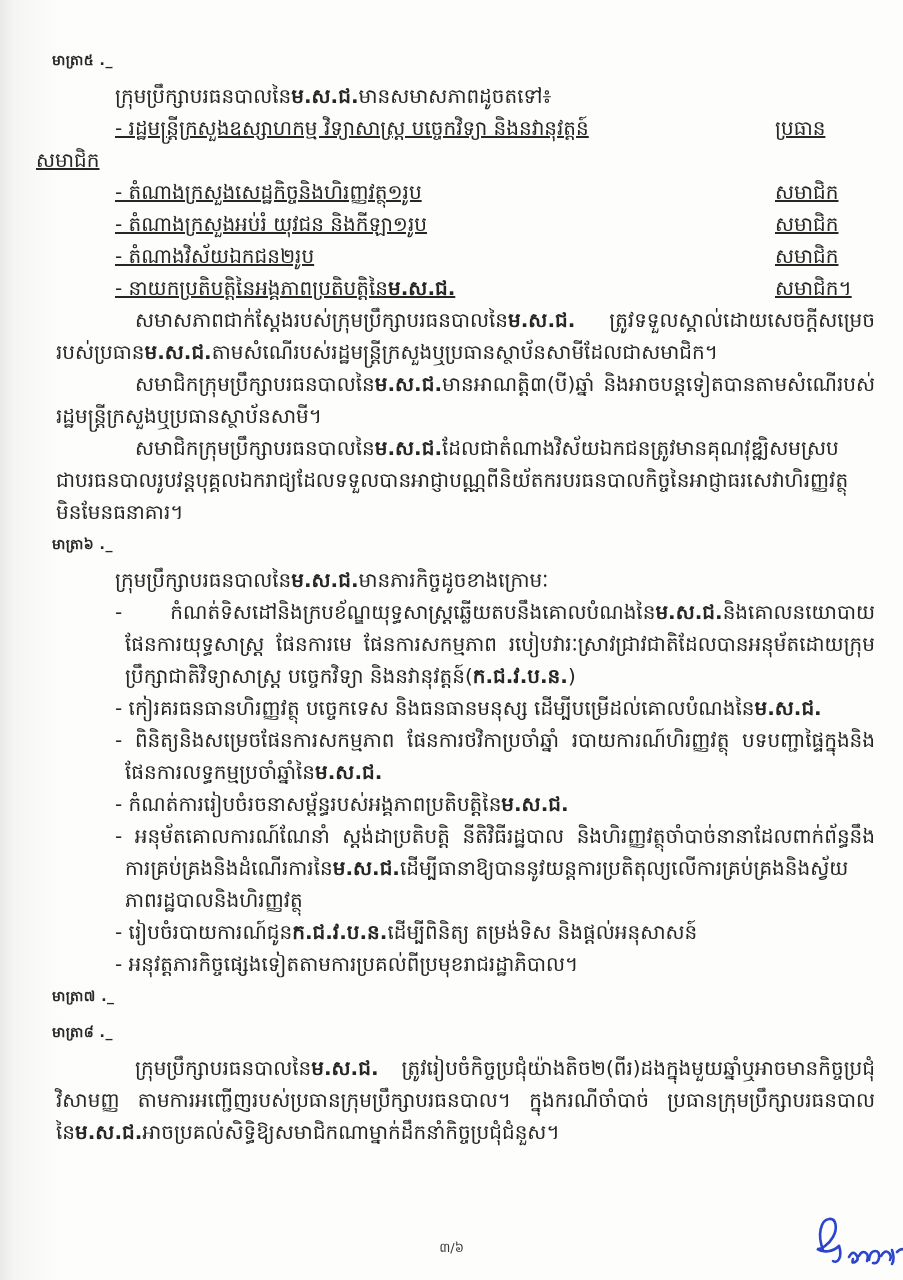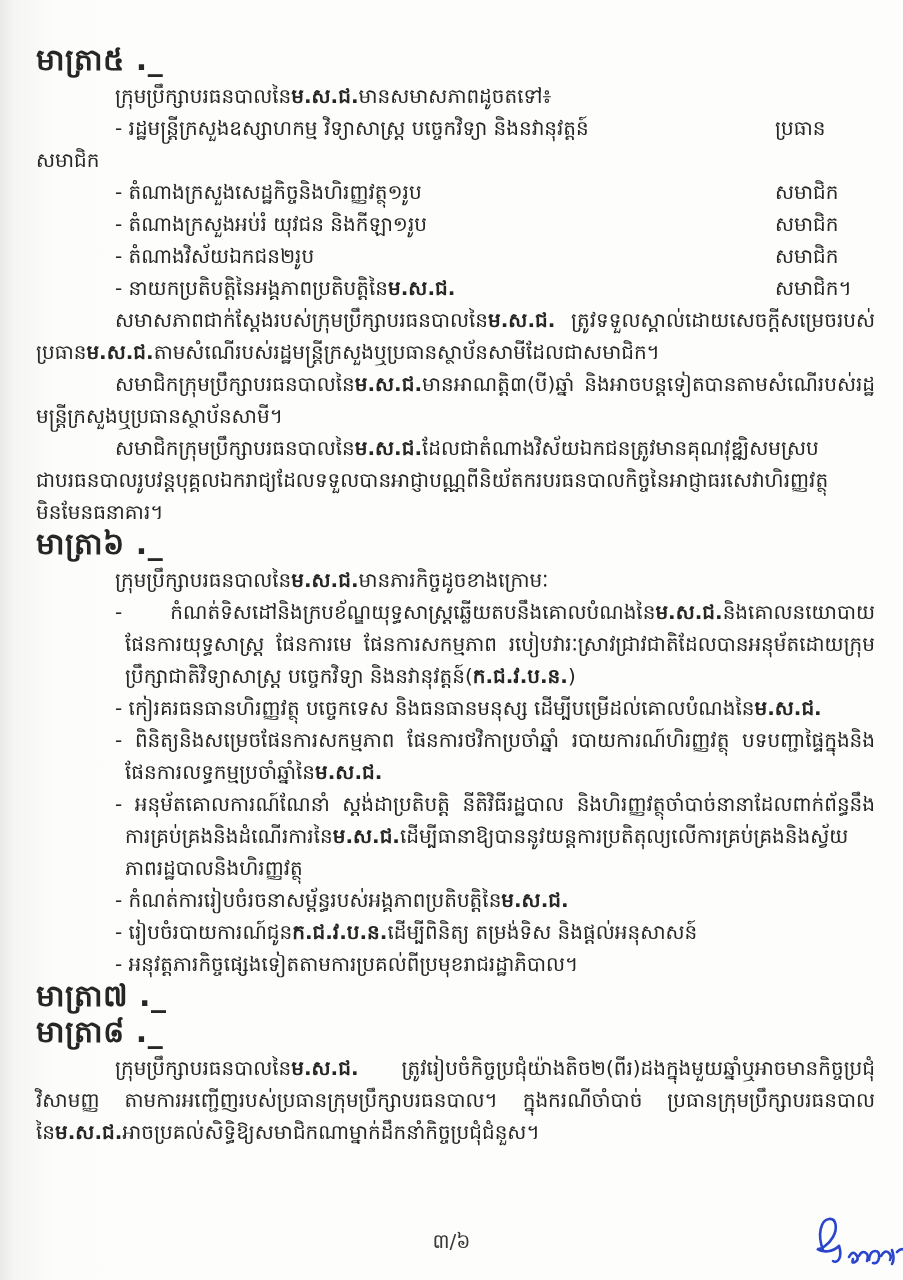--- a/index.html
+++ b/index.html
@@ -23,40 +23,40 @@
     left: 36px;
     right: 28px;
     top: 44px;
     font-size: 20px;
     line-height: 32px;
     text-align: justify;
     overflow-wrap: break-word;
     word-break: break-word;
   }
   .art-heading {
-    font-size: 30px;
+    font-size: 14px;
     font-weight: 700;
-    margin: 12px 0 4px 0;
+    margin: 12px 0 4px 16px;
     text-align: left;
     letter-spacing: 0.5px;
   }
   .art-heading:first-child { margin-top: 0; }
   .intro { text-indent: 79px; }
-  .para  { text-indent: 79px; }
-  .member-row { display: flex; align-items: flex-start; }
+  .para  { text-indent: 79px; margin-left: 20px; }
+  .member-row { display: flex; align-items: flex-start; text-decoration: underline; }
   .member-text { flex: 1 1 auto; margin-left: 79px; text-align: left; }
   .member-role { flex: 0 0 100px; text-align: left; }
   .bullet { margin-left: 89px; text-indent: -10px; }
   b { font-weight: 700; }
   .footer-pagenum {
     position: absolute;
     left: 0; right: 0;
     bottom: 22px;
     text-align: center;
-    font-size: 20px;
+    font-size: 13px;
     color: #3a3a3a;
   }
   .signature {
     position: absolute;
     right: -10px;
     bottom: 2px;
     width: 120px;
     height: 72px;
   }
 </style>
@@ -98,22 +98,22 @@
       <p class="para">សមាជិកក្រុមប្រឹក្សាបរធនបាលនៃ<b>ម.ស.ជ.</b>មានអាណត្តិ៣(បី)ឆ្នាំ និងអាចបន្តទៀតបានតាមសំណើរបស់រដ្ឋមន្ត្រីក្រសួងឬប្រធានស្ថាប័នសាមី។</p>
       <p class="para">សមាជិកក្រុមប្រឹក្សាបរធនបាលនៃ<b>ម.ស.ជ.</b>ដែលជាតំណាងវិស័យឯកជនត្រូវមានគុណវុឌ្ឍិសមស្របជាបរធនបាលរូបវន្តបុគ្គលឯករាជ្យដែលទទួលបានអាជ្ញាបណ្ណពីនិយ័តករបរធនបាលកិច្ចនៃអាជ្ញាធរសេវាហិរញ្ញវត្ថុមិនមែនធនាគារ។</p>
     </section>
 
     <section>
       <h2 class="art-heading">មាត្រា៦ ._</h2>
       <p class="intro">ក្រុមប្រឹក្សាបរធនបាលនៃ<b>ម.ស.ជ.</b>មានភារកិច្ចដូចខាងក្រោមៈ</p>
       <p class="bullet">- កំណត់ទិសដៅនិងក្របខ័ណ្ឌយុទ្ធសាស្ត្រឆ្លើយតបនឹងគោលបំណងនៃ<b>ម.ស.ជ.</b>និងគោលនយោបាយ ផែនការយុទ្ធសាស្ត្រ ផែនការមេ ផែនការសកម្មភាព របៀបវារៈស្រាវជ្រាវជាតិដែលបានអនុម័តដោយក្រុមប្រឹក្សាជាតិវិទ្យាសាស្ត្រ បច្ចេកវិទ្យា និងនវានុវត្តន៍(<b>ក.ជ.វ.ប.ន.</b>)</p>
       <p class="bullet">- កៀរគរធនធានហិរញ្ញវត្ថុ បច្ចេកទេស និងធនធានមនុស្ស ដើម្បីបម្រើដល់គោលបំណងនៃ<b>ម.ស.ជ.</b></p>
       <p class="bullet">- ពិនិត្យនិងសម្រេចផែនការសកម្មភាព ផែនការថវិកាប្រចាំឆ្នាំ របាយការណ៍ហិរញ្ញវត្ថុ បទបញ្ជាផ្ទៃក្នុងនិងផែនការលទ្ធកម្មប្រចាំឆ្នាំនៃ<b>ម.ស.ជ.</b></p>
+      <p class="bullet">- កំណត់ការរៀបចំរចនាសម្ព័ន្ធរបស់អង្គភាពប្រតិបត្តិនៃ<b>ម.ស.ជ.</b></p>
       <p class="bullet">- អនុម័តគោលការណ៍ណែនាំ ស្តង់ដាប្រតិបត្តិ នីតិវិធីរដ្ឋបាល និងហិរញ្ញវត្ថុចាំបាច់នានាដែលពាក់ព័ន្ធនឹងការគ្រប់គ្រងនិងដំណើរការនៃ<b>ម.ស.ជ.</b>ដើម្បីធានាឱ្យបាននូវយន្តការប្រតិតុល្យលើការគ្រប់គ្រងនិងស្វ័យភាពរដ្ឋបាលនិងហិរញ្ញវត្ថុ</p>
-      <p class="bullet">- កំណត់ការរៀបចំរចនាសម្ព័ន្ធរបស់អង្គភាពប្រតិបត្តិនៃ<b>ម.ស.ជ.</b></p>
       <p class="bullet">- រៀបចំរបាយការណ៍ជូន<b>ក.ជ.វ.ប.ន.</b>ដើម្បីពិនិត្យ តម្រង់ទិស និងផ្តល់អនុសាសន៍</p>
       <p class="bullet">- អនុវត្តភារកិច្ចផ្សេងទៀតតាមការប្រគល់ពីប្រមុខរាជរដ្ឋាភិបាល។</p>
     </section>
 
     <section>
       <h2 class="art-heading">មាត្រា៧ ._</h2>
     </section>
 
     <section>
       <h2 class="art-heading">មាត្រា៨ ._</h2>

